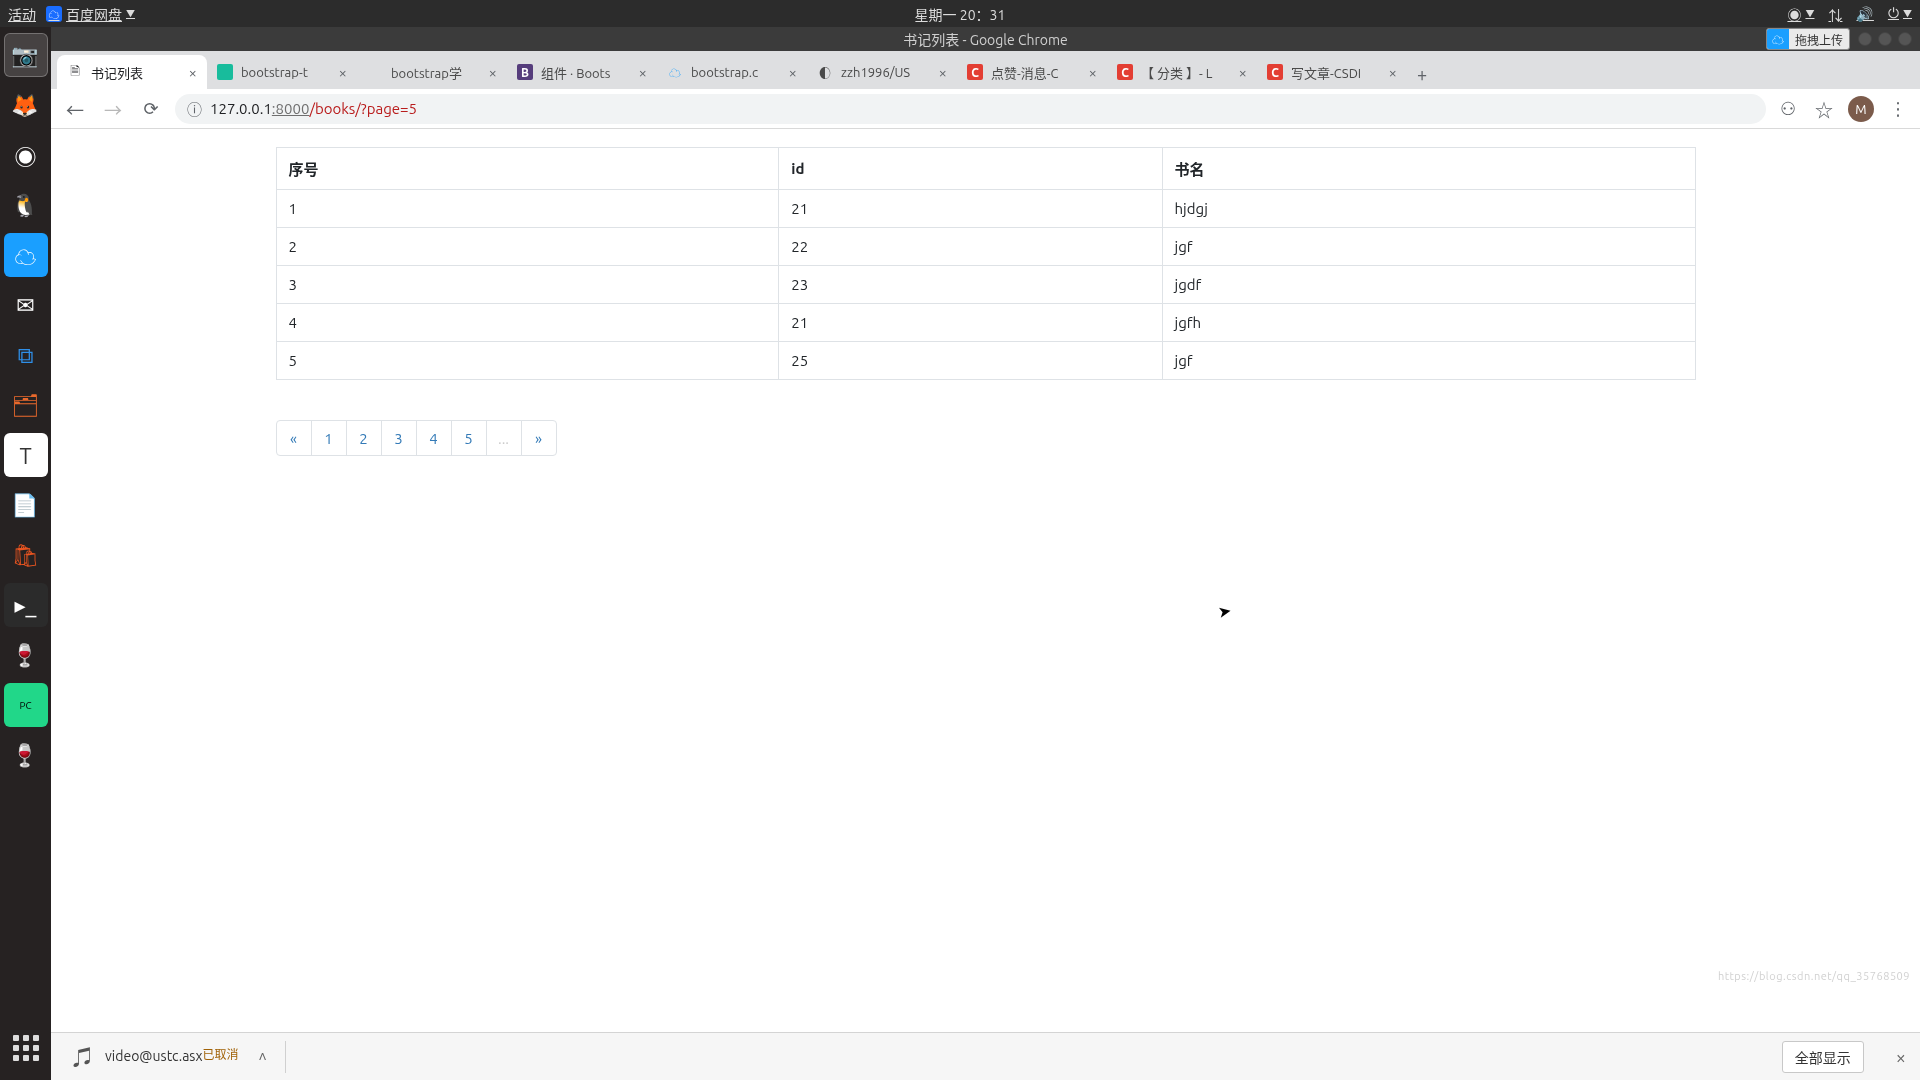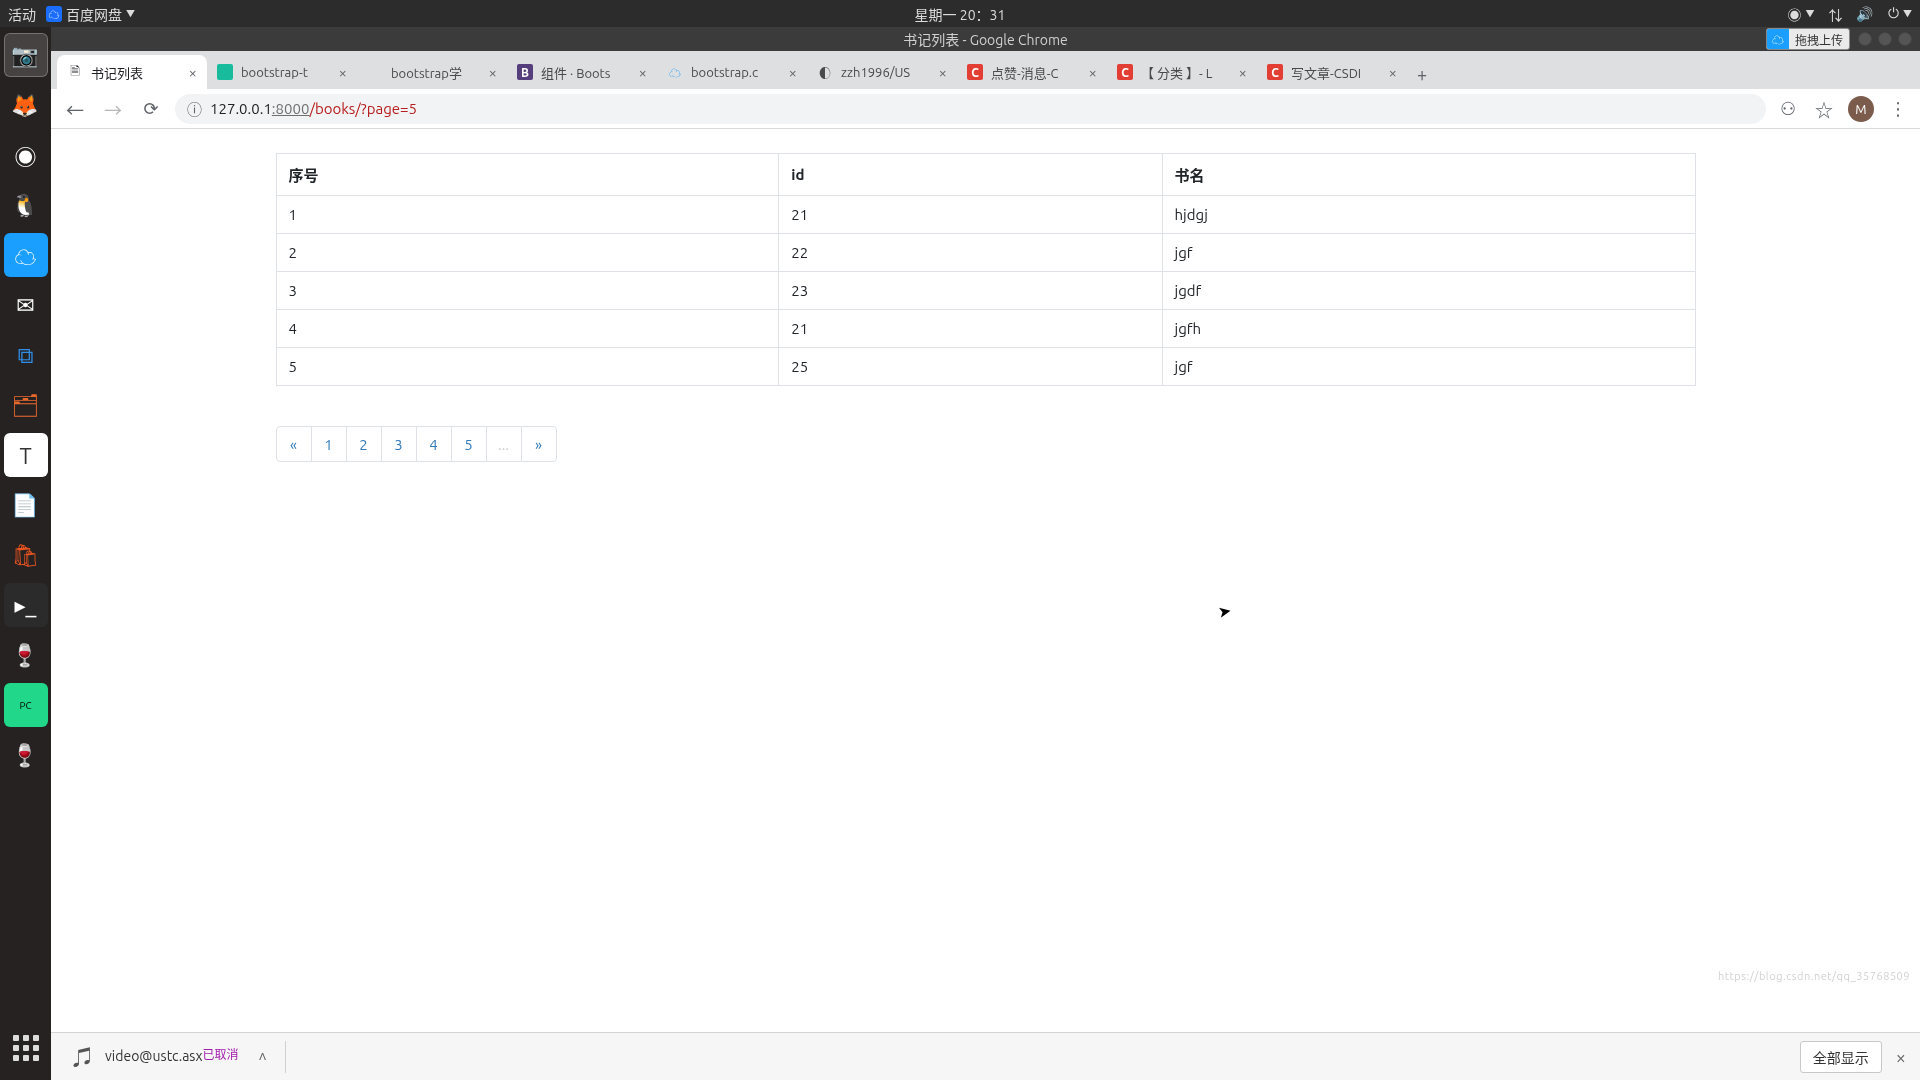--- a/index.html
+++ b/index.html
@@ -3,21 +3,21 @@
 <meta charset="utf-8">
 <style>
   * { margin: 0; padding: 0; box-sizing: border-box; }
   body { font-family: "Ubuntu", "Noto Sans CJK SC", sans-serif; background: #1e1e1e; width: 1920px; height: 1080px; overflow: hidden; position: relative; }
 
   
   .top-panel { height: 27px; background: #2c2c2c; color: #dcdcdc; display: flex; align-items: center; font-size: 14px; padding: 0 8px; }
   .top-panel .left { display: flex; align-items: center; gap: 10px; }
   .top-panel .center { position: absolute; left: 50%; transform: translateX(-50%); }
   .top-panel .right { margin-left: auto; display: flex; align-items: center; gap: 14px; }
-  .panel-item { display: flex; align-items: center; gap: 4px; cursor: pointer; }
+  .panel-item { display: flex; align-items: center; gap: 4px; cursor: pointer; text-decoration: underline; }
   .tri-down { font-size: 9px; }
   .baidu-icon { width: 16px; height: 16px; background: #1a6dff; border-radius: 3px; display: inline-flex; align-items: center; justify-content: center; color: #fff; font-size: 11px; }
 
   
   .float-widget { position: absolute; top: 28px; right: 70px; height: 22px; background: #eaeaea; border: 1px solid #888; border-radius: 3px; display: flex; align-items: center; font-size: 12px; color: #333; z-index: 50; }
   .float-widget .fw-icon { width: 22px; height: 100%; background: #1a9fff; display: flex; align-items: center; justify-content: center; color: #fff; border-radius: 2px 0 0 2px; }
   .float-widget .fw-text { padding: 0 6px; }
 
   
   .chrome-title { height: 24px; background: #3b3b3b; color: #cfcfcf; display: flex; align-items: center; justify-content: center; font-size: 14px; position: relative; margin-left: 51px; }
@@ -52,40 +52,40 @@
   .omnibox .info-icon { color: #5f6368; font-size: 15px; }
   .omnibox .url-host { color: #202124; }
   .omnibox .url-port { color: #6f6f6f; text-decoration: underline; }
   .omnibox .url-path { color: #b91c1c; }
   .toolbar-right { display: flex; align-items: center; gap: 12px; }
   .toolbar-ico { width: 24px; height: 24px; display: flex; align-items: center; justify-content: center; color: #5f6368; font-size: 18px; cursor: pointer; }
   .avatar { width: 26px; height: 26px; border-radius: 50%; background: #7b5b4b; color: #fff; display: flex; align-items: center; justify-content: center; font-size: 13px; }
 
   
   .page { flex: 1; background: #fff; overflow: auto; position: relative; }
-  .content-wrap { margin: 10px auto; max-width: 1500px; padding: 12px 40px; }
+  .content-wrap { margin: 4px auto; max-width: 1500px; padding: 12px 40px; }
   table.data { width: 100%; border-collapse: collapse; font-size: 15px; color: #212529; margin-top: 2px; }
   table.data th, table.data td { border: 1px solid #dee2e6; padding: 10px 12px; text-align: left; }
   table.data th { background: #fff; font-weight: 700; }
 
   .pagination { display: flex; margin-top: 40px; }
   .pagination .pg { min-width: 36px; height: 36px; display: flex; align-items: center; justify-content: center; border: 1px solid #dee2e6; margin-left: -1px; color: #337ab7; font-size: 15px; cursor: pointer; background: #fff; }
   .pagination .pg:first-child { margin-left: 0; border-radius: 4px 0 0 4px; }
   .pagination .pg:last-child { border-radius: 0 4px 4px 0; }
   .pagination .pg.ellipsis { color: #ccc; cursor: default; }
 
   
   .download-bar { height: 48px; background: #f6f6f6; border-top: 1px solid #d4d4d4; display: flex; align-items: center; padding: 0 14px; font-size: 14px; color: #333; }
   .dl-item { display: flex; align-items: center; gap: 12px; padding: 4px 8px; }
   .dl-icon { font-size: 20px; color: #555; }
   .dl-text { display: flex; flex-direction: row; line-height: 1.2; }
-  .dl-sub { font-size: 12px; color: #a21caf; }
+  .dl-sub { font-size: 12px; color: #a16207; }
   .dl-chev { font-size: 14px; color: #666; cursor: pointer; margin-left: 8px; }
   .dl-sep { width: 1px; height: 32px; background: #d0d0d0; margin: 0 10px; }
-  .dl-right { margin-left: auto; display: flex; align-items: center; gap: 14px; }
+  .dl-right { margin-left: auto; display: flex; align-items: center; gap: 32px; }
   .dl-showall { border: 1px solid #c8c8c8; border-radius: 3px; padding: 5px 12px; cursor: pointer; background: #fff; }
   .dl-close { font-size: 18px; color: #666; cursor: pointer; }
 
   
   .watermark { position: absolute; right: 10px; bottom: 50px; font-size: 11px; color: rgba(120,120,120,0.35); letter-spacing: 0.5px; }
 
   
   .fake-cursor { position: absolute; left: 1218px; top: 602px; font-size: 16px; color: #000; pointer-events: none; z-index: 60; transform: rotate(-10deg); }
 </style>
 </head>

